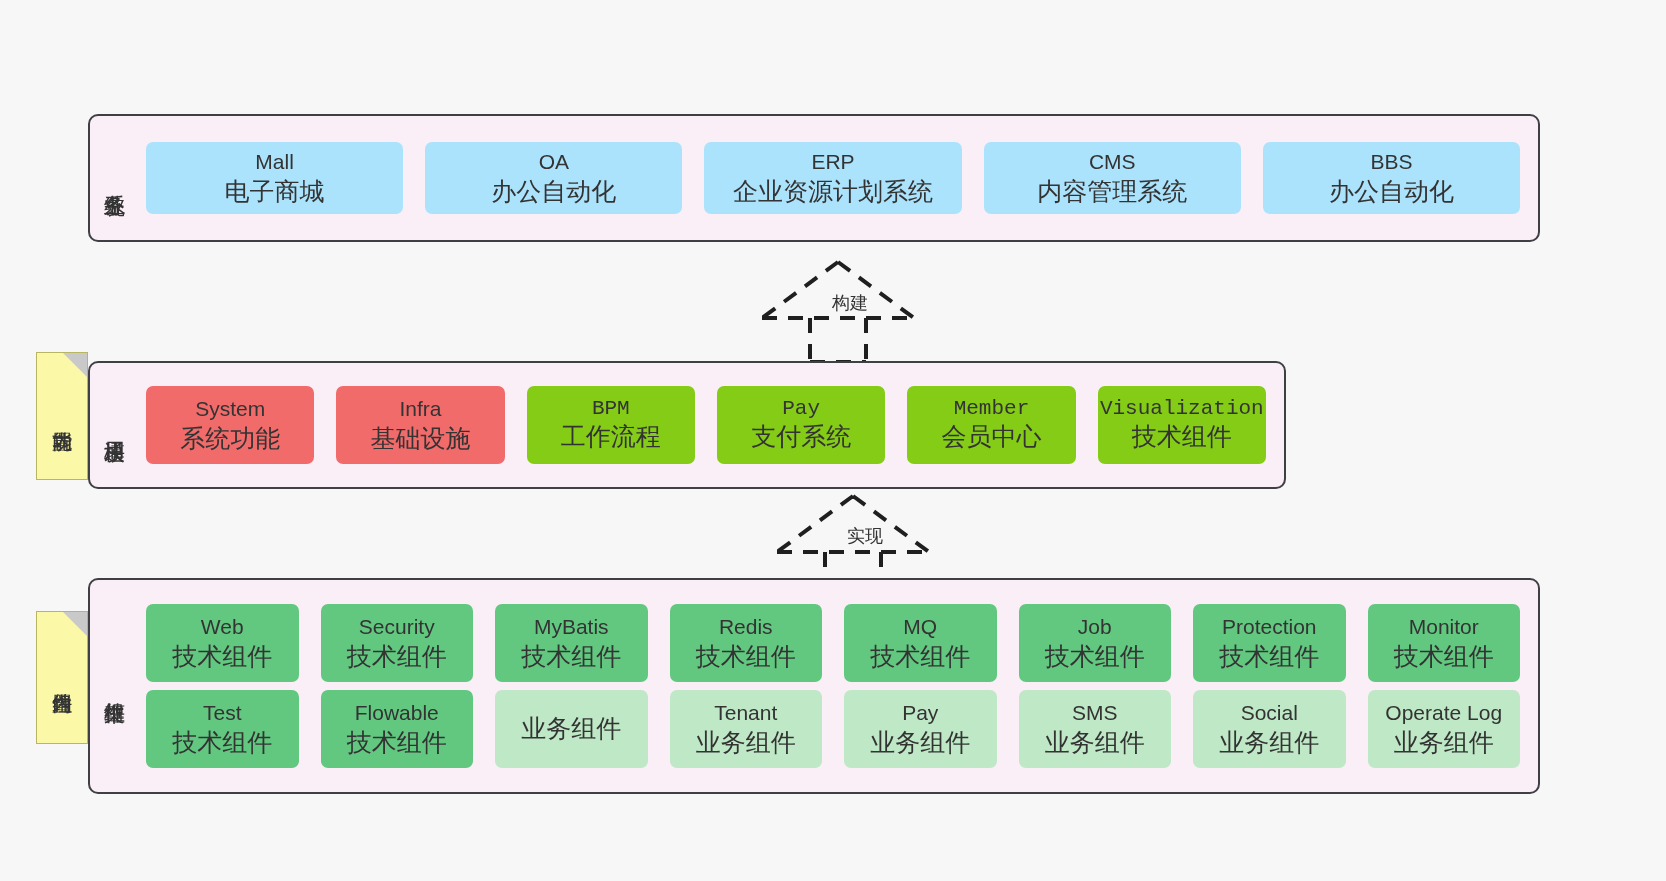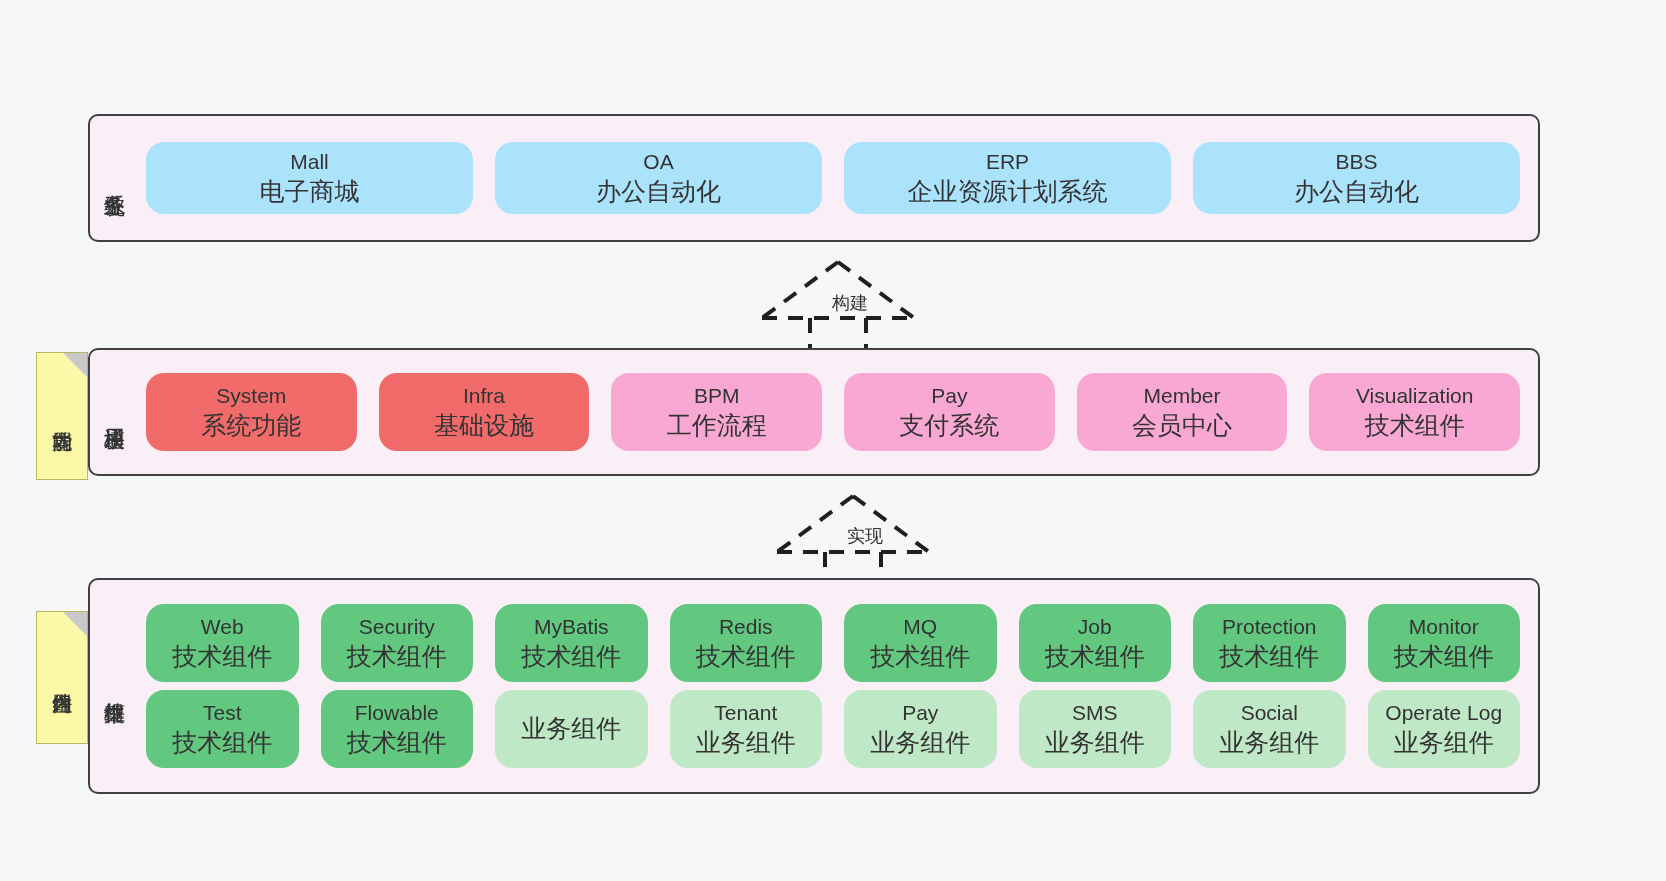--- a/index.html
+++ b/index.html
@@ -60,59 +60,59 @@
 
   .row {
     display: flex;
     gap: 22px;
     padding: 0 8px;
   }
 
   .cell {
     flex: 1 1 0;
     box-sizing: border-box;
-    border-radius: 18px;
+    border-radius: 7px;
     display: flex;
     flex-direction: column;
     align-items: center;
     justify-content: center;
     text-align: center;
     line-height: 1.25;
   }
 
   .cell .t-en {
     font-size: 21px;
     color: #333;
   }
   .cell .t-cn {
     font-size: 25px;
     color: #333;
   }
 
   
   .c-blue      { background: #ace3fc; }
   .c-red       { background: #f26b6b; }
-  .c-pink      { background: #f9a8d4; }
+  .c-pink      { background: #84cc16; font-family: Liberation Mono, monospace; }
   .c-green     { background: #62c880; }
   .c-lightgrn  { background: #bfe8c6; }
 
   
   #band-business {
     left: 88px;
     top: 114px;
     width: 1452px;
     height: 128px;
   }
   #band-business .cell { height: 72px; }
 
   
   #band-modules {
     left: 88px;
-    top: 348px;
-    width: 1452px;
+    top: 361px;
+    width: 1198px;
     height: 128px;
   }
   #band-modules .cell { height: 78px; }
 
   
   #band-framework {
     left: 88px;
     top: 578px;
     width: 1452px;
     height: 216px;
@@ -198,20 +198,24 @@
           <span class="t-en">OA</span>
           <span class="t-cn">办公自动化</span>
         </div>
 
         <div class="cell c-blue">
           <span class="t-en">ERP</span>
           <span class="t-cn">企业资源计划系统</span>
         </div>
 
 
+        <div class="cell c-blue">
+          <span class="t-en">CMS</span>
+          <span class="t-cn">内容管理系统</span>
+        </div>
 
         <div class="cell c-blue">
           <span class="t-en">BBS</span>
           <span class="t-cn">办公自动化</span>
         </div>
 
       </div>
     </div>
   </div>
 

